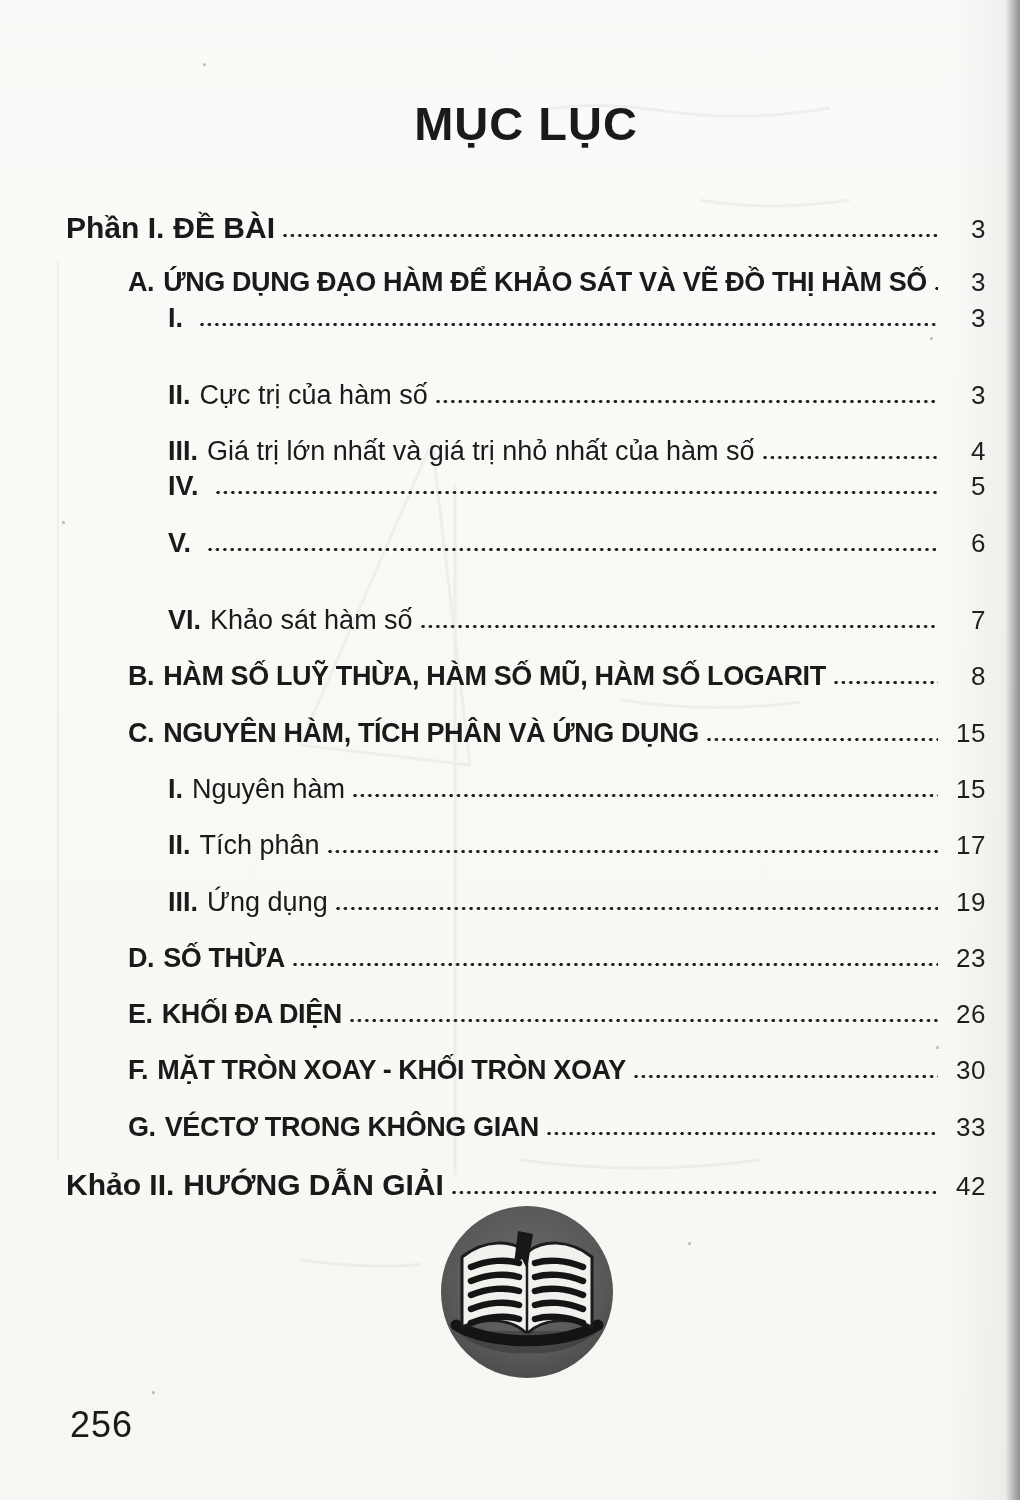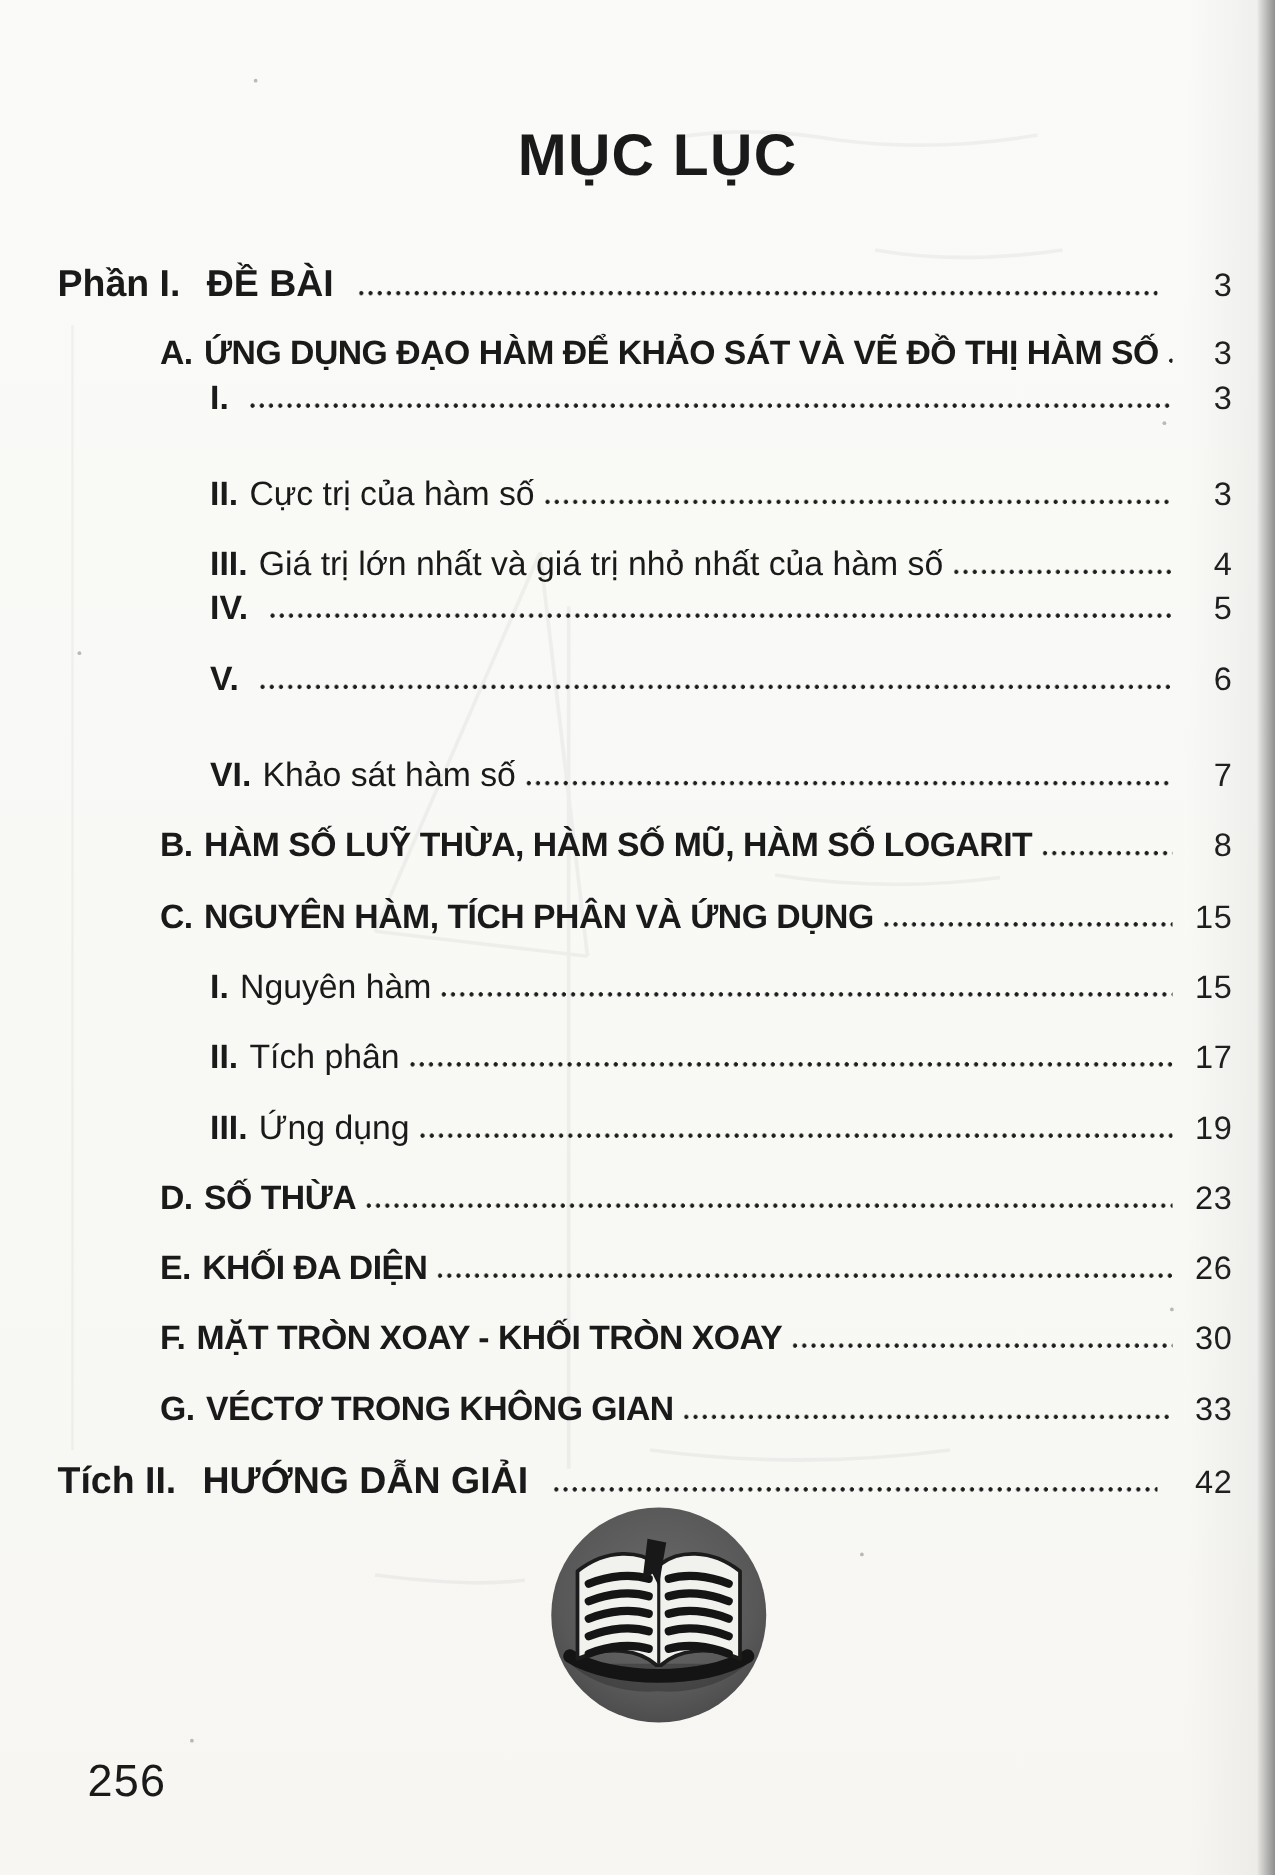--- a/index.html
+++ b/index.html
@@ -31,21 +31,21 @@
   
   .toc{position:absolute;top:174px;left:0;right:34px;}
   .row{display:flex;align-items:baseline;height:56.3px;padding-top:16px;box-sizing:border-box;}
   .row .prefix{white-space:nowrap;margin-right:9px;font-weight:bold;}
   .row .txt{white-space:nowrap;margin-top:21px;}
   .leader{flex:1;height:5px;margin:0 10px 1px 8px;
     background-image:radial-gradient(circle at 2px 2.5px,#1c1c1c 1.45px,rgba(0,0,0,0) 1.9px);
     background-size:7.4px 5px;background-repeat:repeat-x;background-position:left bottom;}
   .pagenum{font-size:26px;min-width:38px;text-align:right;letter-spacing:.5px;}
 
-  .level-part{padding-left:46px;font-size:30px;gap:12px;}
+  .level-part{padding-left:66px;font-size:30px;}
   .level-part .txt{font-weight:bold;}
   .level-section{padding-left:128px;font-size:27px;letter-spacing:-0.4px;}
   .level-section .txt{font-weight:bold;text-align:center;}
   .level-item{padding-left:168px;font-size:27px;}
   .level-item .txt{font-weight:normal;}
 
   
   .book-badge{position:absolute;left:440px;top:1205px;width:174px;height:174px;}
   .folio{position:absolute;left:70px;top:1404px;font-size:36px;letter-spacing:1px;}
 </style>
@@ -174,21 +174,21 @@
       <span class="leader"></span>
       <span class="pagenum">30</span>
     </div>
       <div class="row level-section">
       <span class="prefix">G.</span>
       <span class="txt">VÉCTƠ TRONG KHÔNG GIAN</span>
       <span class="leader"></span>
       <span class="pagenum">33</span>
     </div>
       <div class="row level-part">
-      <span class="prefix">Tích II.</span>
+      <span class="prefix">Khảo II.</span>
       <span class="txt">HƯỚNG DẪN GIẢI</span>
       <span class="leader"></span>
       <span class="pagenum">42</span>
     </div>
     </div>
 
   <svg class="book-badge" viewBox="0 0 174 174" aria-hidden="true">
     <defs>
       <radialGradient id="badgeGrad" cx="50%" cy="42%" r="65%">
         <stop offset="0%" stop-color="#6a6a6a"></stop>

